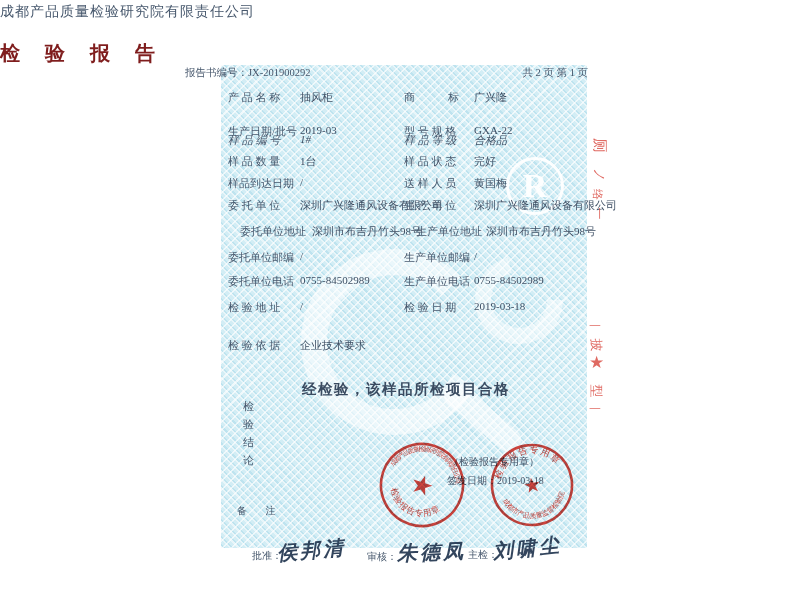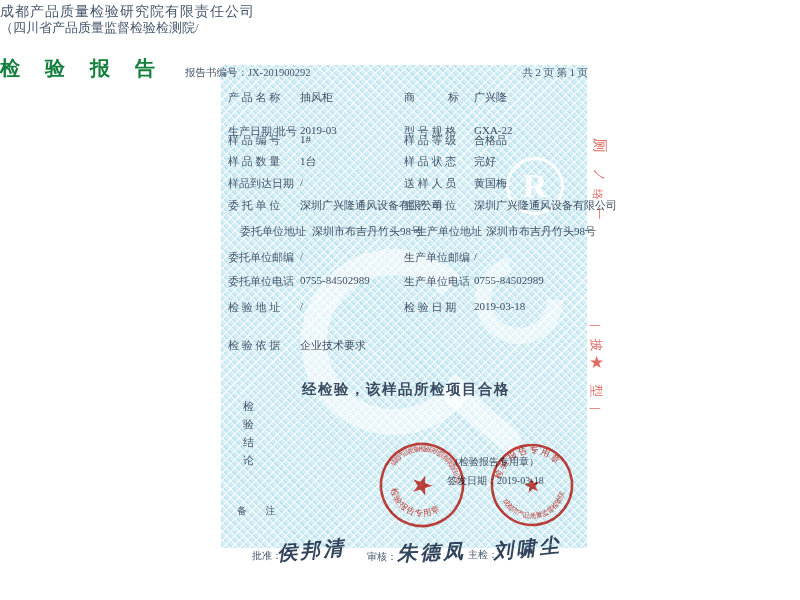--- a/index.html
+++ b/index.html
@@ -10,21 +10,21 @@
     background:
       repeating-linear-gradient(45deg, rgba(255,255,255,.65) 0 1.5px, rgba(255,255,255,0) 1.5px 6px),
       repeating-linear-gradient(135deg, rgba(255,255,255,.65) 0 1.5px, rgba(255,255,255,0) 1.5px 6px),
       repeating-linear-gradient(45deg, rgba(148,208,228,.38) 0 3px, rgba(198,232,242,.25) 3px 6px),
       #d7eff6;
     border-radius:2px;}
   .doc-bg svg{position:absolute;left:0;top:0;}
   .org1{position:absolute;left:0;width:800px;top:3px;font-size:14px;letter-spacing:1px;}
   .org2{position:absolute;left:0;width:800px;top:19px;font-size:13px;}
   .org3{position:absolute;left:0;width:800px;top:33px;font-size:13px;}
-  .title{position:absolute;left:0;width:800px;top:55px;font-size:20px;font-weight:bold;letter-spacing:10px;color:#15803d;}
+  .title{position:absolute;left:0;width:800px;top:40px;font-size:20px;font-weight:bold;letter-spacing:10px;color:#7f1d1d;}
   .report-no{position:absolute;left:185px;top:66px;font-size:10.5px;}
   .page-info{position:absolute;left:498px;top:66px;width:90px;text-align:right;font-size:10.5px;}
   
   .row{position:absolute;left:0;width:800px;height:16px;font-size:11px;}
   .fl{position:absolute;white-space:nowrap;}
   .l-label{left:228px;min-width:64px;}
   .l-value{left:300px;color:#3e4f64;}
   .r-label{left:404px;min-width:62px;}
   .r-value{left:474px;color:#3e4f64;}
   
@@ -60,39 +60,38 @@
       <line x1="235" y1="330" x2="288" y2="375" stroke="rgba(255,255,255,0.55)" stroke-width="24" stroke-linecap="round"></line>
       <circle cx="298" cy="235" r="36" fill="none" stroke="rgba(255,255,255,0.5)" stroke-width="16" stroke-dasharray="160 70"></circle>
     </svg>
   </div>
 
   <div class="r-mark">
     <span>R</span>
   </div>
 
   <div class="org1">成都产品质量检验研究院有限责任公司</div>
-  <div class="org2">（四川省产品质量监督检验检测院/</div>
   <div class="title">检 验 报 告</div>
   <div class="report-no">报告书编号：JX-201900292</div>
   <div class="page-info">共 2 页 第 1 页</div>
 
   <div id="form-rows">
       <div class="row" style="top: 90px;">
         <span class="fl l-label">产 品 名 称</span>
         <span class="fl l-value">抽风柜</span>
         <span class="fl r-label">商　　　标</span>
         <span class="fl r-value">广兴隆</span>
       </div>
       <div class="row" style="top: 124px; padding-left: 45px;">
         <span class="fl l-label">生产日期/批号</span>
         <span class="fl l-value">2019-03</span>
         <span class="fl r-label">型 号 规 格</span>
         <span class="fl r-value">GXA-22</span>
       </div>
-      <div class="row" style="top: 133px;">
+      <div class="row" style="top: 133px; font-style: italic;">
         <span class="fl l-label">样 品 编 号</span>
         <span class="fl l-value">1#</span>
         <span class="fl r-label">样 品 等 级</span>
         <span class="fl r-value">合格品</span>
       </div>
       <div class="row" style="top: 154px; padding-left: 20px;">
         <span class="fl l-label">样 品 数 量</span>
         <span class="fl l-value">1台</span>
         <span class="fl r-label">样 品 状 态</span>
         <span class="fl r-value">完好</span>

